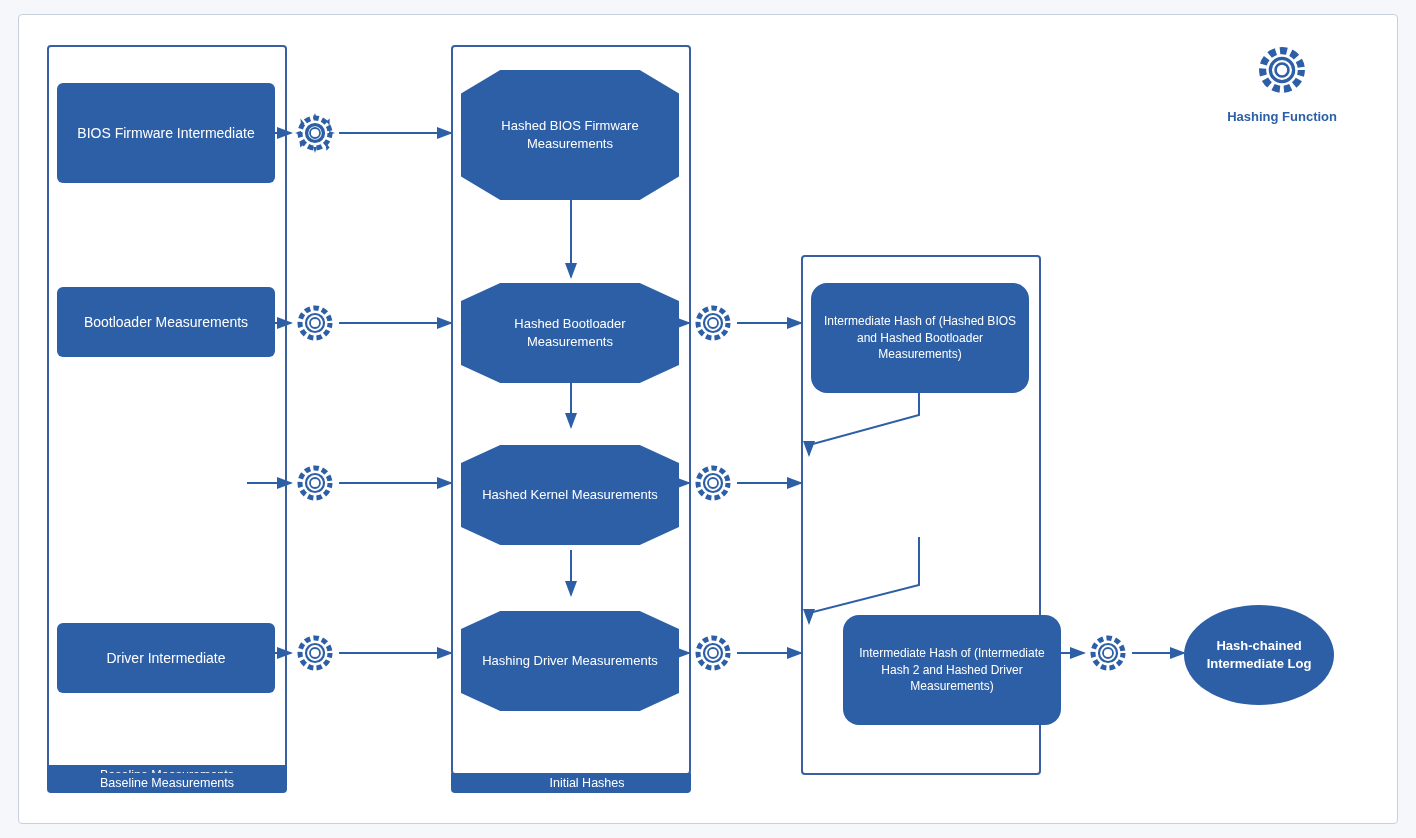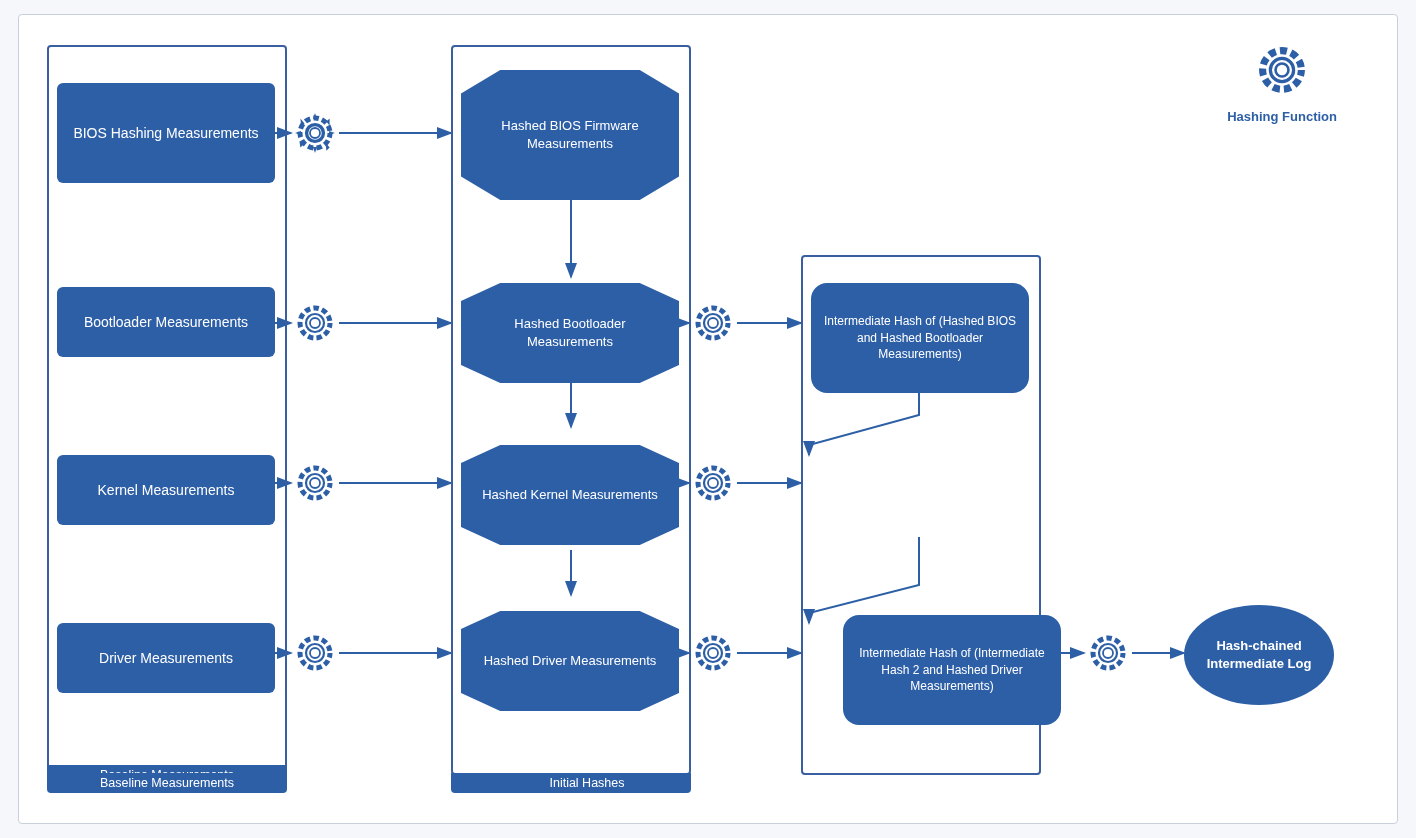--- a/index.html
+++ b/index.html
@@ -178,33 +178,30 @@
     <polyline class="arrow-line" points="900,522 900,570 790,598 790,608"></polyline>
 
     <line class="arrow-line" x1="1010" y1="638" x2="1065" y2="638"></line>
     <line class="arrow-line" x1="1113" y1="638" x2="1165" y2="638"></line>
   </svg>
 
   <div class="section-border" style="left:28px; top:30px; width:240px; height:730px;"></div>
   <div class="section-label" style="left:28px; bottom:30px; width:240px; bottom:38px; top:auto; transform:none; left:28px;">Baseline Measurements</div>
 
   <div class="baseline-box" style="position:absolute; left:38px; top:68px; width:218px; height:100px; font-size:14px;">
-    <span>BIOS Hashing Measurements</span>
+    <span>BIOS Firmware Intermediate</span>
   </div>
 
   <div class="baseline-box" style="position:absolute; left:38px; top:272px; width:218px; height:70px; font-size:14px;">
     <span>Bootloader Measurements</span>
   </div>
 
-  <div class="baseline-box" style="position:absolute; left:38px; top:440px; width:218px; height:70px; font-size:14px;">
-    <span>Kernel Measurements</span>
-  </div>
 
   <div class="baseline-box" style="position:absolute; left:38px; top:608px; width:218px; height:70px; font-size:14px;">
-    <span>Driver Measurements</span>
+    <span>Driver Intermediate</span>
   </div>
 
   <div class="section-label" style="position:absolute; left:28px; bottom:30px; width:240px; border-radius:0 0 4px 4px;">
     <span>Baseline Measurements</span>
   </div>
 
   <div style="position:absolute; left:272px; top:94px;">
     <svg class="gear" viewBox="0 0 48 48">
       <circle cx="24" cy="24" r="8" stroke="#2d5fa6" stroke-width="2.5" fill="none"></circle>
       <path d="M24 4 L26 10 L22 10 Z M24 44 L26 38 L22 38 Z M4 24 L10 26 L10 22 Z M44 24 L38 22 L38 26 Z
@@ -249,21 +246,21 @@
 
   <div class="octagon" style="position:absolute; left:442px; top:268px; width:218px; height:100px; font-size:13px;">
     <span>Hashed Bootloader Measurements</span>
   </div>
 
   <div class="octagon" style="position:absolute; left:442px; top:430px; width:218px; height:100px; font-size:13px;">
     <span>Hashed Kernel Measurements</span>
   </div>
 
   <div class="octagon" style="position:absolute; left:442px; top:596px; width:218px; height:100px; font-size:13px;">
-    <span>Hashed Driver Measurements</span>
+    <span>Hashing Driver Measurements</span>
   </div>
 
   <div class="section-label" style="position:absolute; left:432px; bottom:30px; width:240px; border-radius:0 0 4px 4px;padding-left:44px;">
     <span>Initial Hashes</span>
   </div>
 
   <div style="position:absolute; left:670px; top:284px;">
     <svg class="gear" viewBox="0 0 48 48">
       <circle cx="24" cy="24" r="9" stroke="#2d5fa6" stroke-width="2.2" fill="none"></circle>
       <circle cx="24" cy="24" r="5" stroke="#2d5fa6" stroke-width="1.8" fill="none"></circle>

